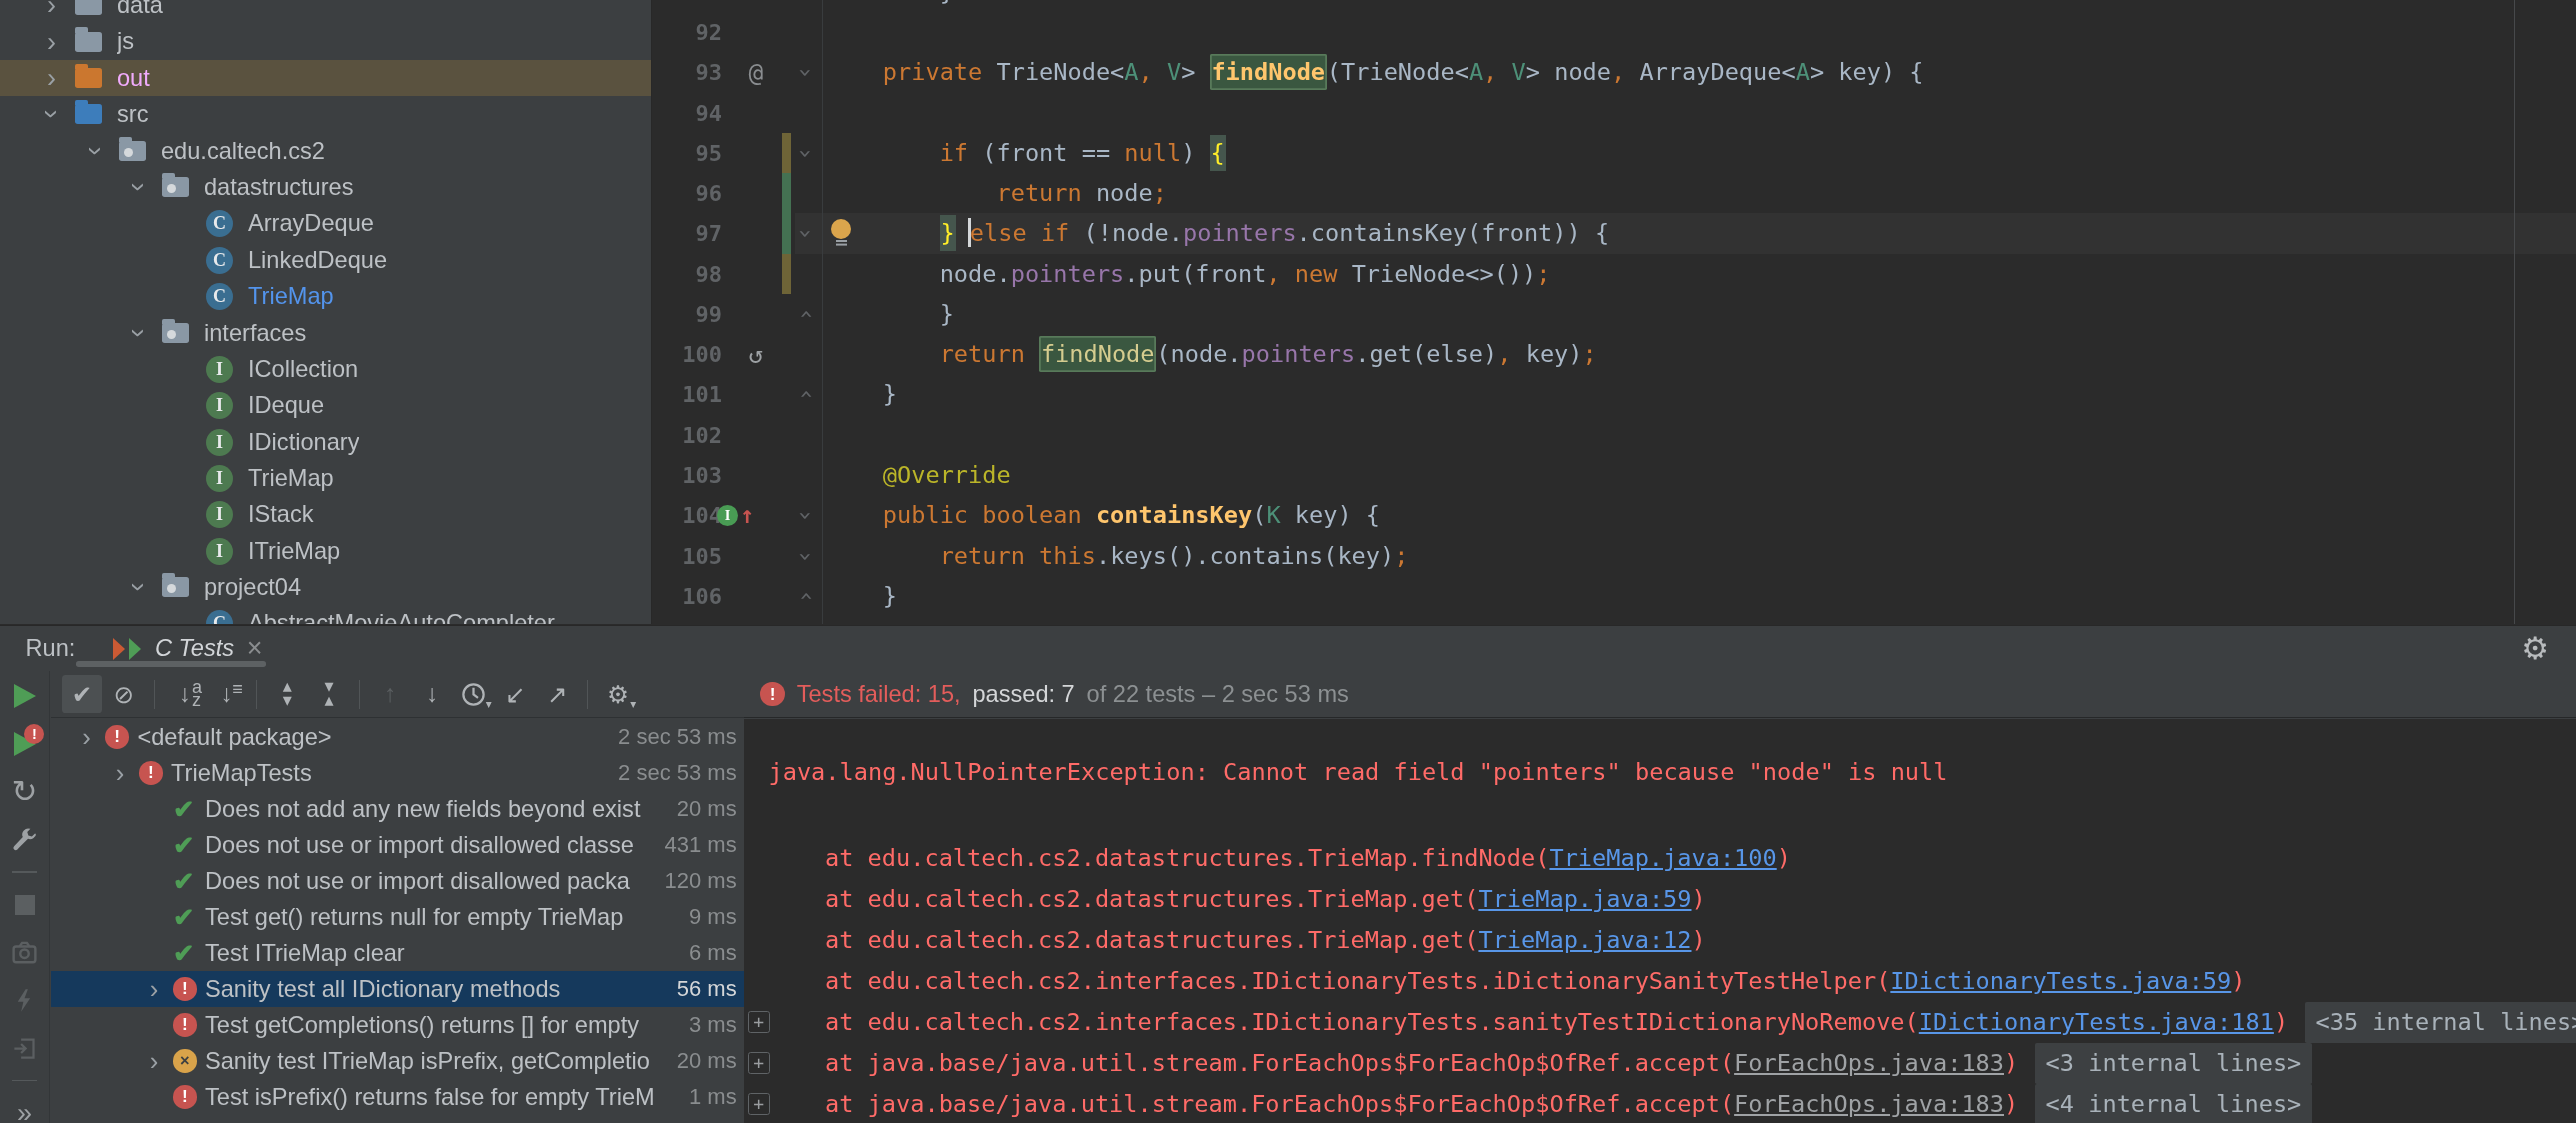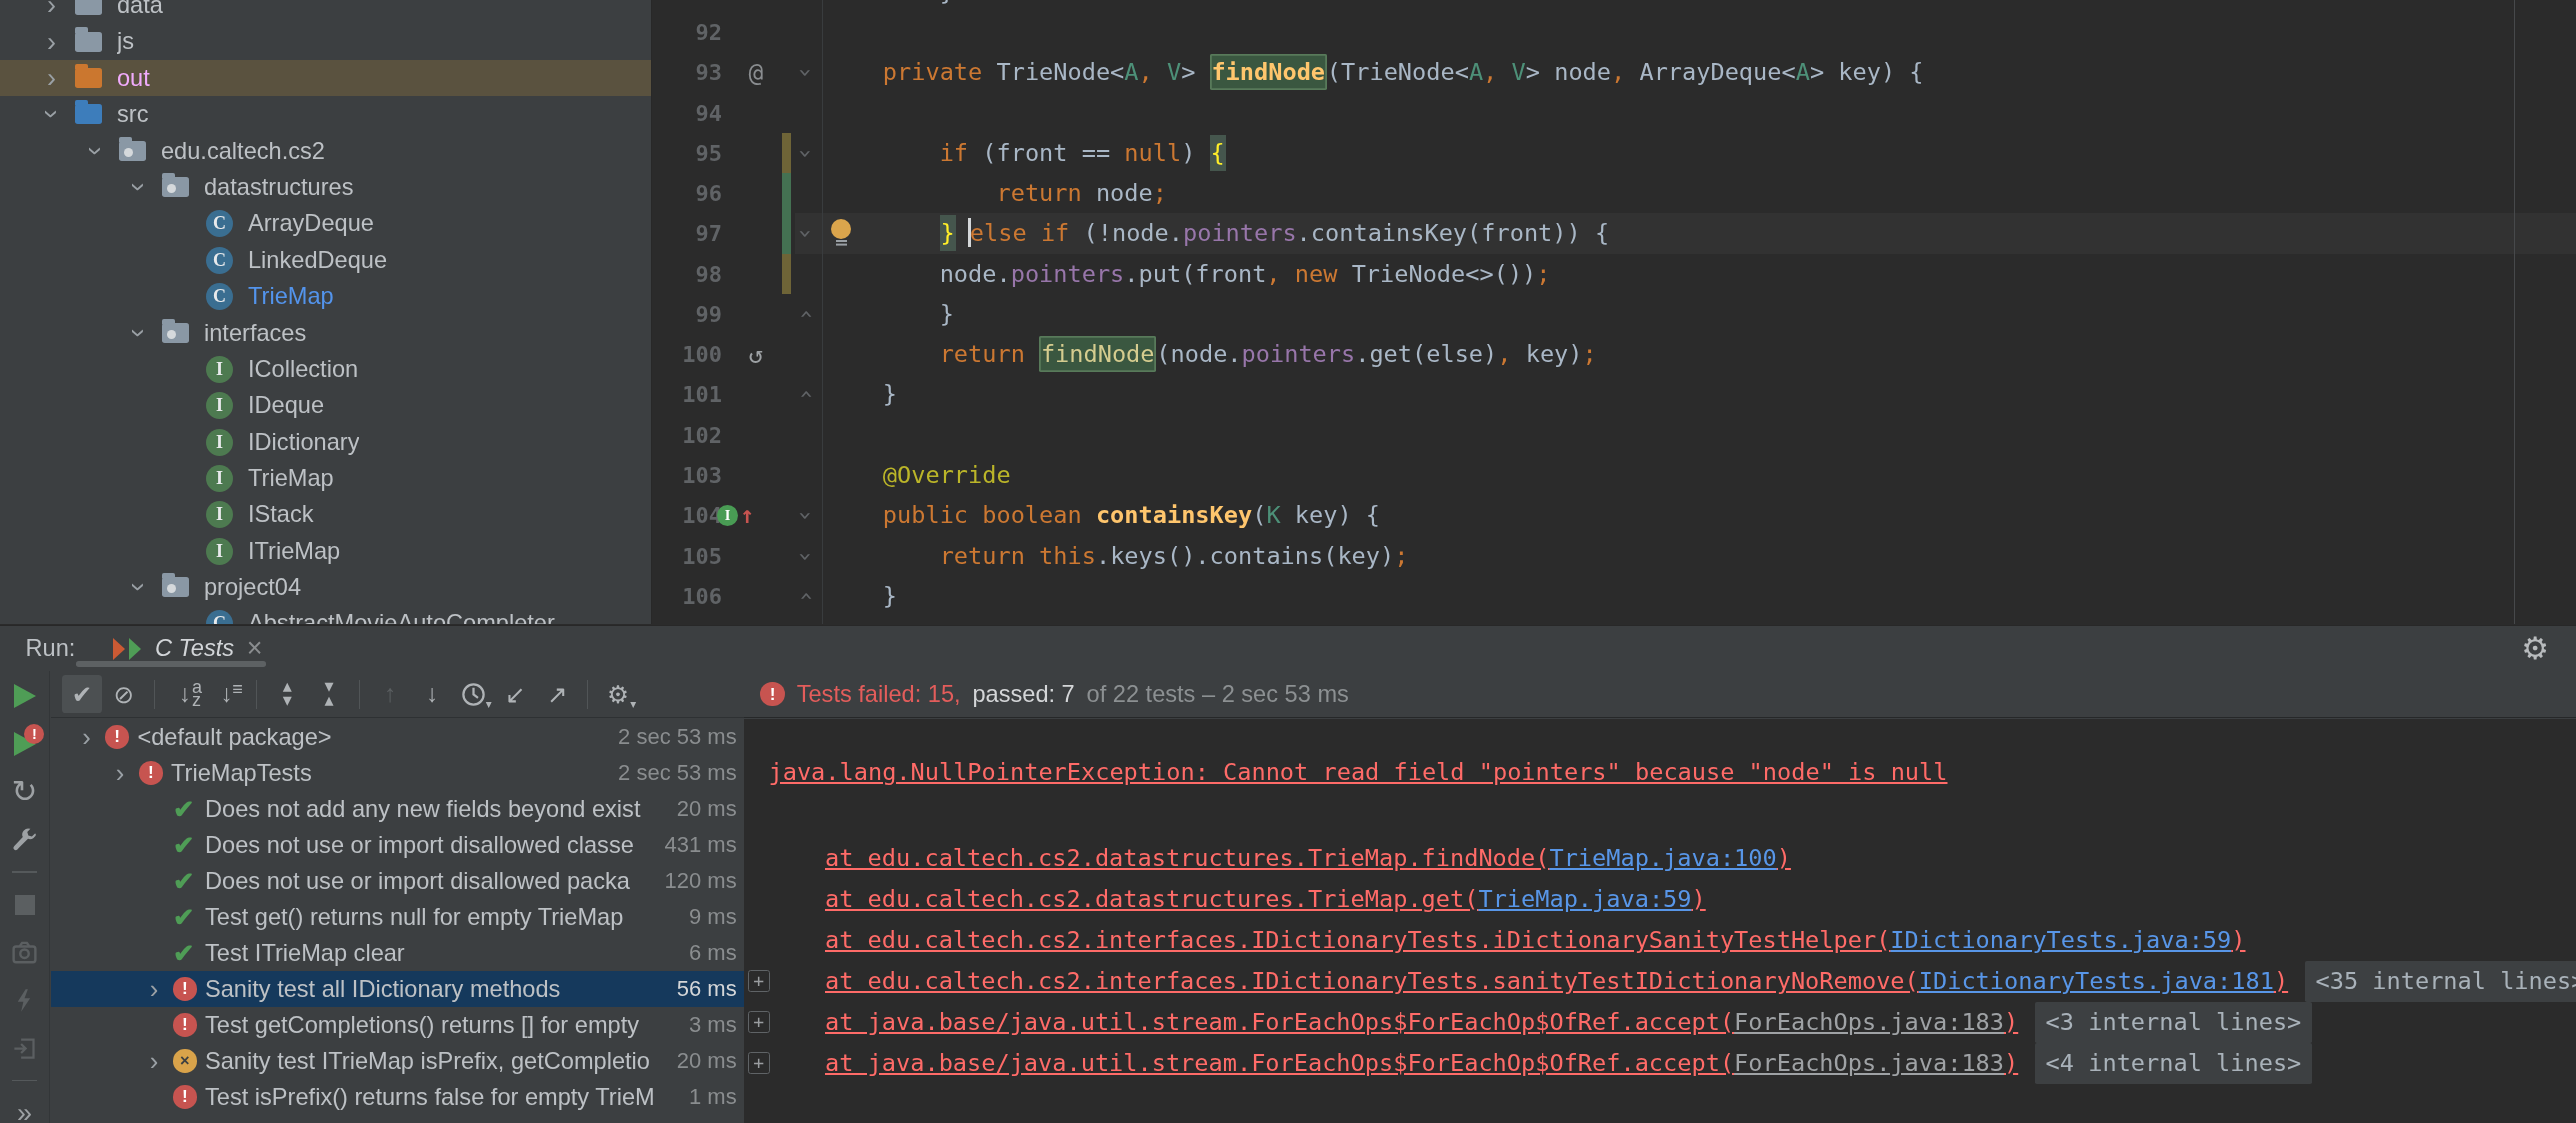--- a/index.html
+++ b/index.html
@@ -95,21 +95,21 @@
   .test-row.sel{background:#15395c;}
   .t-chev{width:38px;text-align:center;color:#9aa0a5;font-size:25.5px;flex:none;}
   .t-icon{width:32px;flex:none;display:flex;align-items:center;}
   .pass{color:#4f9d56;font-size:25.5px;font-weight:bold;}
   .warn-c{width:23.6px;height:23.6px;border-radius:50%;background:#d9a34a;color:#3c3f41;font-weight:bold;font-size:16.4px;text-align:center;line-height:23.6px;}
   .t-label{white-space:nowrap;overflow:hidden;flex:1;padding-right:107px;}
   .t-time{position:absolute;right:7.3px;color:#8a8d8f;font-size:22px;}
   .test-row.sel .t-time{color:#d4d6d8;}
   
   #console{position:absolute;left:744px;top:93px;right:0;bottom:0;background:#2b2b2b;overflow:hidden;
-      font-family:"DejaVu Sans Mono","Liberation Mono",monospace;font-size:23.6px;color:#ff6b68;padding-top:33px;box-sizing:border-box;text-decoration:underline;}
+      font-family:"DejaVu Sans Mono","Liberation Mono",monospace;font-size:23.6px;color:#ff6b68;padding-top:33px;box-sizing:border-box;}
   .con-line{position:relative;height:41px;line-height:41px;white-space:pre;padding-left:24.5px;}
   .con-line.frame{padding-left:81px;}
   .con-blank{height:45px;}
   .con-link{color:#5896e8;text-decoration:underline;cursor:pointer;}
   .con-link.gray{color:#9fa2a5;}
   .con-badge{display:inline-block;background:#3d4042;color:#a9b2ba;margin-left:16.4px;padding:0 11px;border-radius:1.8px;}
   .con-fold{position:absolute;left:3.6px;top:9px;width:22px;height:22px;border:0.9px solid #5f6366;border-radius:2.7px;
       color:#9a9da0;font-size:18px;line-height:20px;text-align:center;box-sizing:border-box;}
   svg{display:block;}
 </style>
@@ -522,20 +522,21 @@
           </span>
           <span class="t-label">Test isPrefix() returns false for empty TrieM</span>
           <span class="t-time">1 ms</span>
         </div>
       </div>
     <div id="console">
         <div class="con-line">java.lang.NullPointerException: Cannot read field "pointers" because "node" is null</div>
         <div class="con-blank"></div>
         <div class="con-line frame"><span>at edu.caltech.cs2.datastructures.TrieMap.findNode(</span><a class="con-link">TrieMap.java:100</a><span>)</span></div>
         <div class="con-line frame"><span>at edu.caltech.cs2.datastructures.TrieMap.get(</span><a class="con-link">TrieMap.java:59</a><span>)</span></div>
+        <div class="con-line frame"><span>at edu.caltech.cs2.datastructures.TrieMap.get(</span><a class="con-link">TrieMap.java:12</a><span>)</span></div>
         <div class="con-line frame"><span>at edu.caltech.cs2.interfaces.IDictionaryTests.iDictionarySanityTestHelper(</span><a class="con-link">IDictionaryTests.java:59</a><span>)</span></div>
         <div class="con-line frame"><span class="con-fold">+</span><span>at edu.caltech.cs2.interfaces.IDictionaryTests.sanityTestIDictionaryNoRemove(</span><a class="con-link">IDictionaryTests.java:181</a><span>)</span><span class="con-badge">&lt;35 internal lines&gt;</span></div>
         <div class="con-line frame"><span class="con-fold">+</span><span>at java.base/java.util.stream.ForEachOps$ForEachOp$OfRef.accept(</span><a class="con-link gray">ForEachOps.java:183</a><span>)</span><span class="con-badge">&lt;3 internal lines&gt;</span></div>
         <div class="con-line frame"><span class="con-fold">+</span><span>at java.base/java.util.stream.ForEachOps$ForEachOp$OfRef.accept(</span><a class="con-link gray">ForEachOps.java:183</a><span>)</span><span class="con-badge">&lt;4 internal lines&gt;</span></div>
       </div>
   </div>
 </div>
 
 
 </body></html>

